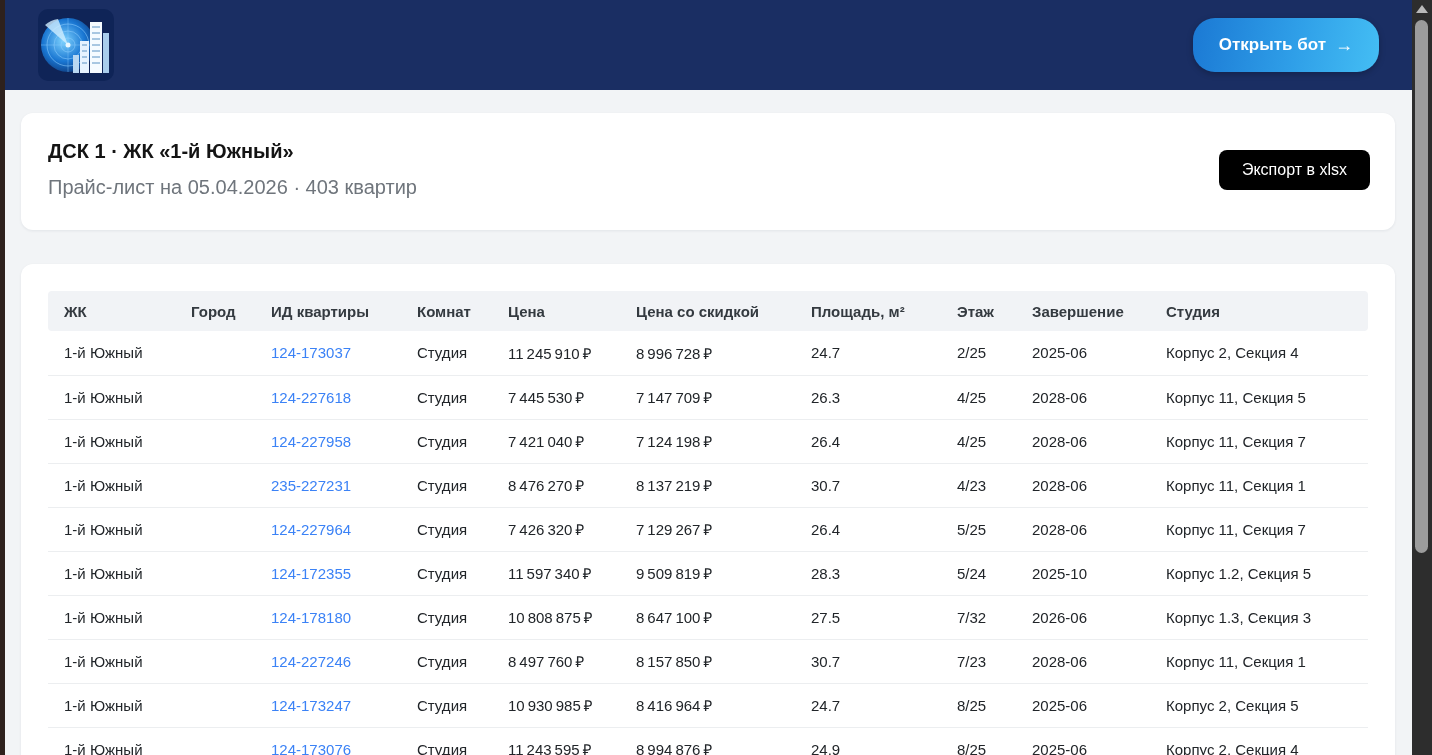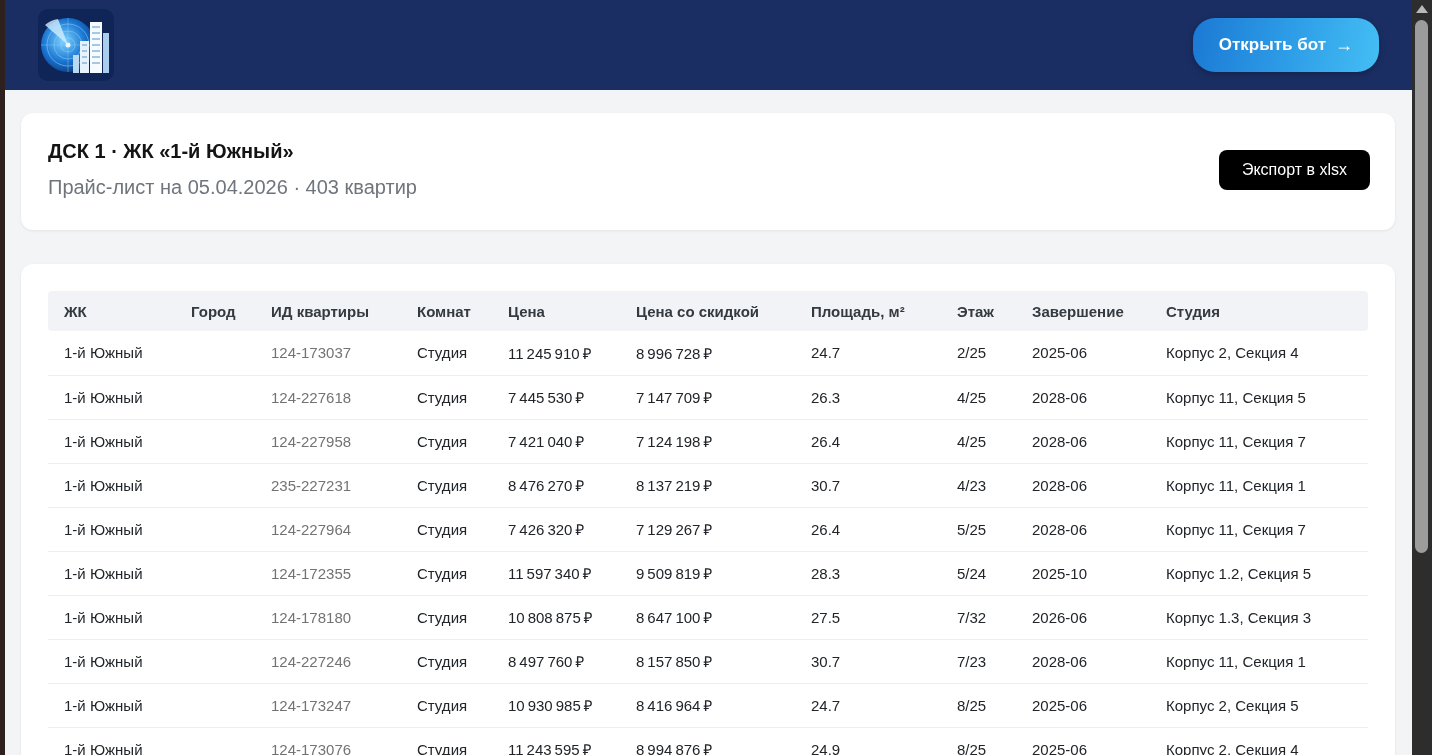--- a/index.html
+++ b/index.html
@@ -90,21 +90,21 @@
   thead th {
     background:#f1f3f6; text-align:left; font-weight:600; color:#343a40;
     height:40px; padding:0 16px; white-space:nowrap; overflow:hidden;
   }
   thead th:first-child { border-radius:4px 0 0 4px; }
   thead th:last-child  { border-radius:0 4px 4px 0; }
   tbody td {
     height:44px; padding:0 16px; border-bottom:1px solid #eceef0;
     white-space:nowrap; overflow:hidden;
   }
-  tbody a { color:#737373; text-decoration:none; cursor:pointer; }
+  tbody a { color:#3b82f6; text-decoration:none; cursor:pointer; }
 </style>
 </head>
 <body>
 
 <div class="left-edge"></div>
 
 <div class="viewport">
 
   <div class="topbar">
     <div class="logo">

